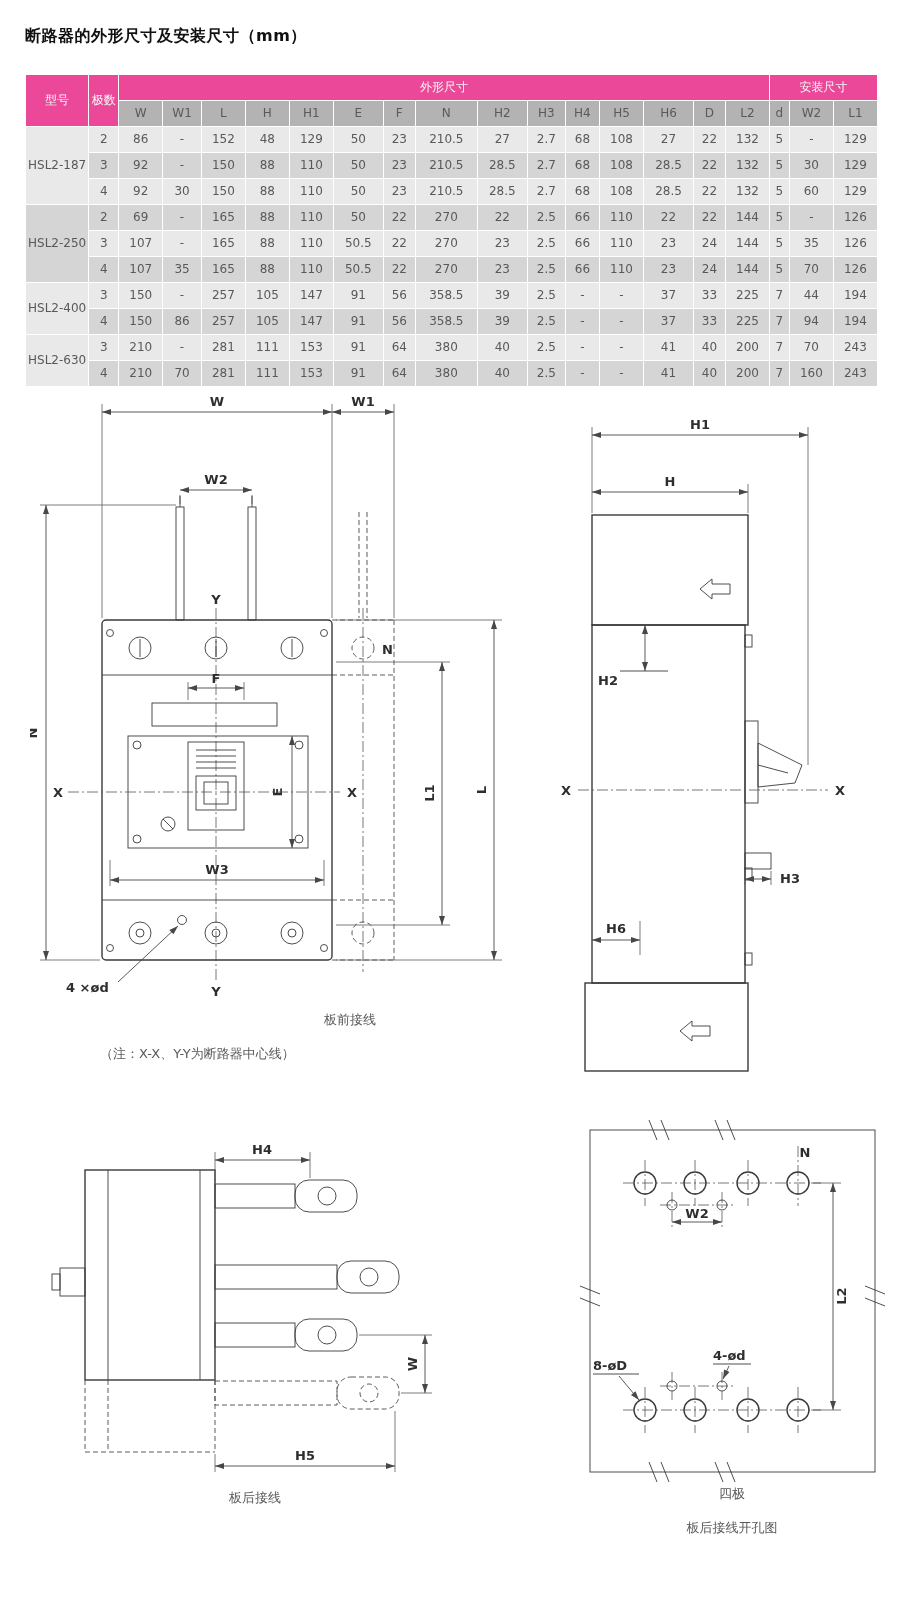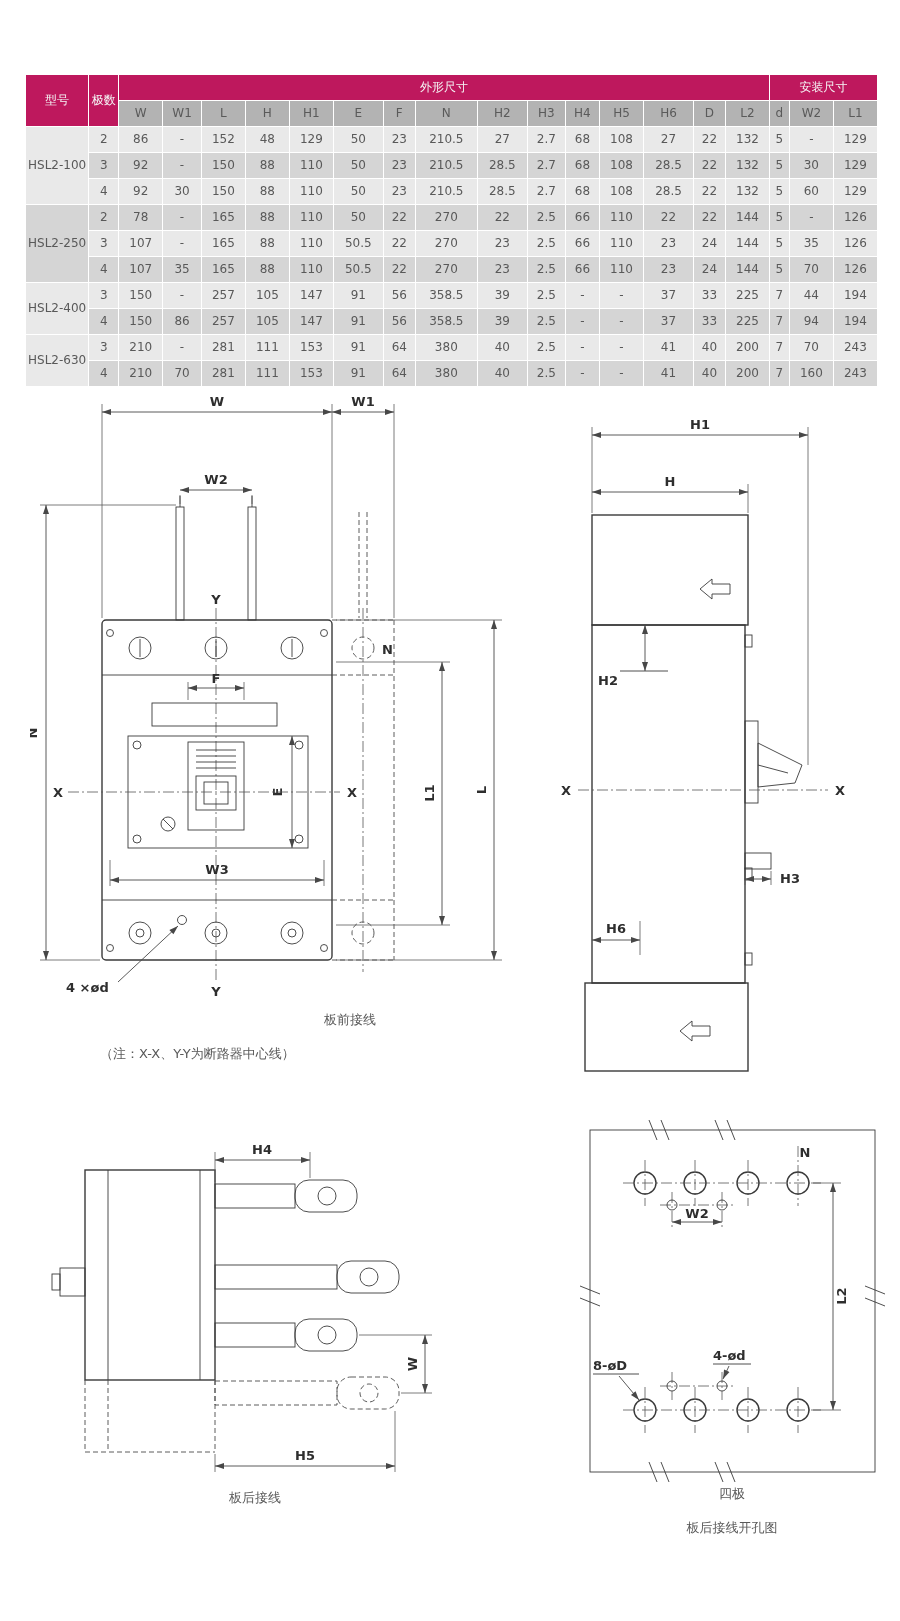--- a/index.html
+++ b/index.html
@@ -3,21 +3,21 @@
 <meta charset="utf-8">
 <style>
   *{margin:0;padding:0;box-sizing:border-box}
   html,body{background:#fff}
   body{font-family:"DejaVu Sans","Liberation Sans",sans-serif}
   #page{position:relative;width:900px;height:1621px;background:#fff;overflow:hidden}
   #page-title{position:absolute;left:25px;top:26px;font-size:16px;font-weight:bold;color:#111;letter-spacing:.5px}
   .table-wrap{position:absolute;left:25px;top:74px;width:853px}
   table.dim{border-collapse:collapse;width:100%;font-size:12px;color:#595959;text-align:center;table-layout:auto}
   table.dim th,table.dim td{border:1px solid #fff;padding:2px 2px;height:21px;line-height:21px;font-weight:400;white-space:nowrap}
-  table.dim thead tr.group th{background:#be185d;color:#f5f5f5}
+  table.dim thead tr.group th{background:#ec4899;color:#f5f5f5}
   table.dim thead tr.cols th{background:#b3b3b3;color:#5a5a5a}
   table.dim thead th.side-h{background:#a6a6a6;color:#f0f0f0}
   table.dim tbody tr:nth-child(odd) td{background:#e9e9e9}
   table.dim tbody tr:nth-child(even) td{background:#d5d5d5}
   table.dim tbody td.model-cell{background:#fafafa;width:62px}
   table.dim tbody td.poles-cell{width:30px}
   .fig{position:absolute}
   
   .ol{fill:none;stroke:#3a3a3a;stroke-width:1.4}
   .th{fill:none;stroke:#3a3a3a;stroke-width:.9}
@@ -27,20 +27,21 @@
   .dsh{fill:none;stroke:#4a4a4a;stroke-width:.9;stroke-dasharray:5 3}
   .dlbl{font:600 13px "DejaVu Sans",sans-serif;fill:#2e2e2e}
   .cap{font:13px "DejaVu Sans",sans-serif;fill:#595959}
   svg text{user-select:none}
 </style>
 </head>
 <body>
 
 <div id="page">
 
+  <h1 id="page-title">断路器的外形尺寸及安装尺寸（mm）</h1>
 
   <div class="table-wrap">
     <table class="dim">
       <thead>
         <tr class="group">
           <th rowspan="2" class="side-h">型号</th>
           <th rowspan="2" class="side-h">极数</th>
           <th colspan="15">外形尺寸</th>
           <th colspan="3">安装尺寸</th>
         </tr>
@@ -60,21 +61,21 @@
             <th>H6</th>
             <th>D</th>
             <th>L2</th>
             <th>d</th>
             <th>W2</th>
             <th>L1</th>
           </tr>
       </thead>
       <tbody>
           <tr>
-            <td rowspan="3" class="model-cell">HSL2-100</td>
+            <td rowspan="3" class="model-cell">HSL2-187</td>
             <td class="poles-cell">2</td>
             <td>86</td>
             <td>-</td>
             <td>152</td>
             <td>48</td>
             <td>129</td>
             <td>50</td>
             <td>23</td>
             <td>210.5</td>
             <td>27</td>
@@ -126,21 +127,21 @@
             <td>28.5</td>
             <td>22</td>
             <td>132</td>
             <td>5</td>
             <td>60</td>
             <td>129</td>
           </tr>
           <tr>
             <td rowspan="3" class="model-cell">HSL2-250</td>
             <td class="poles-cell">2</td>
-            <td>78</td>
+            <td>69</td>
             <td>-</td>
             <td>165</td>
             <td>88</td>
             <td>110</td>
             <td>50</td>
             <td>22</td>
             <td>270</td>
             <td>22</td>
             <td>2.5</td>
             <td>66</td>

